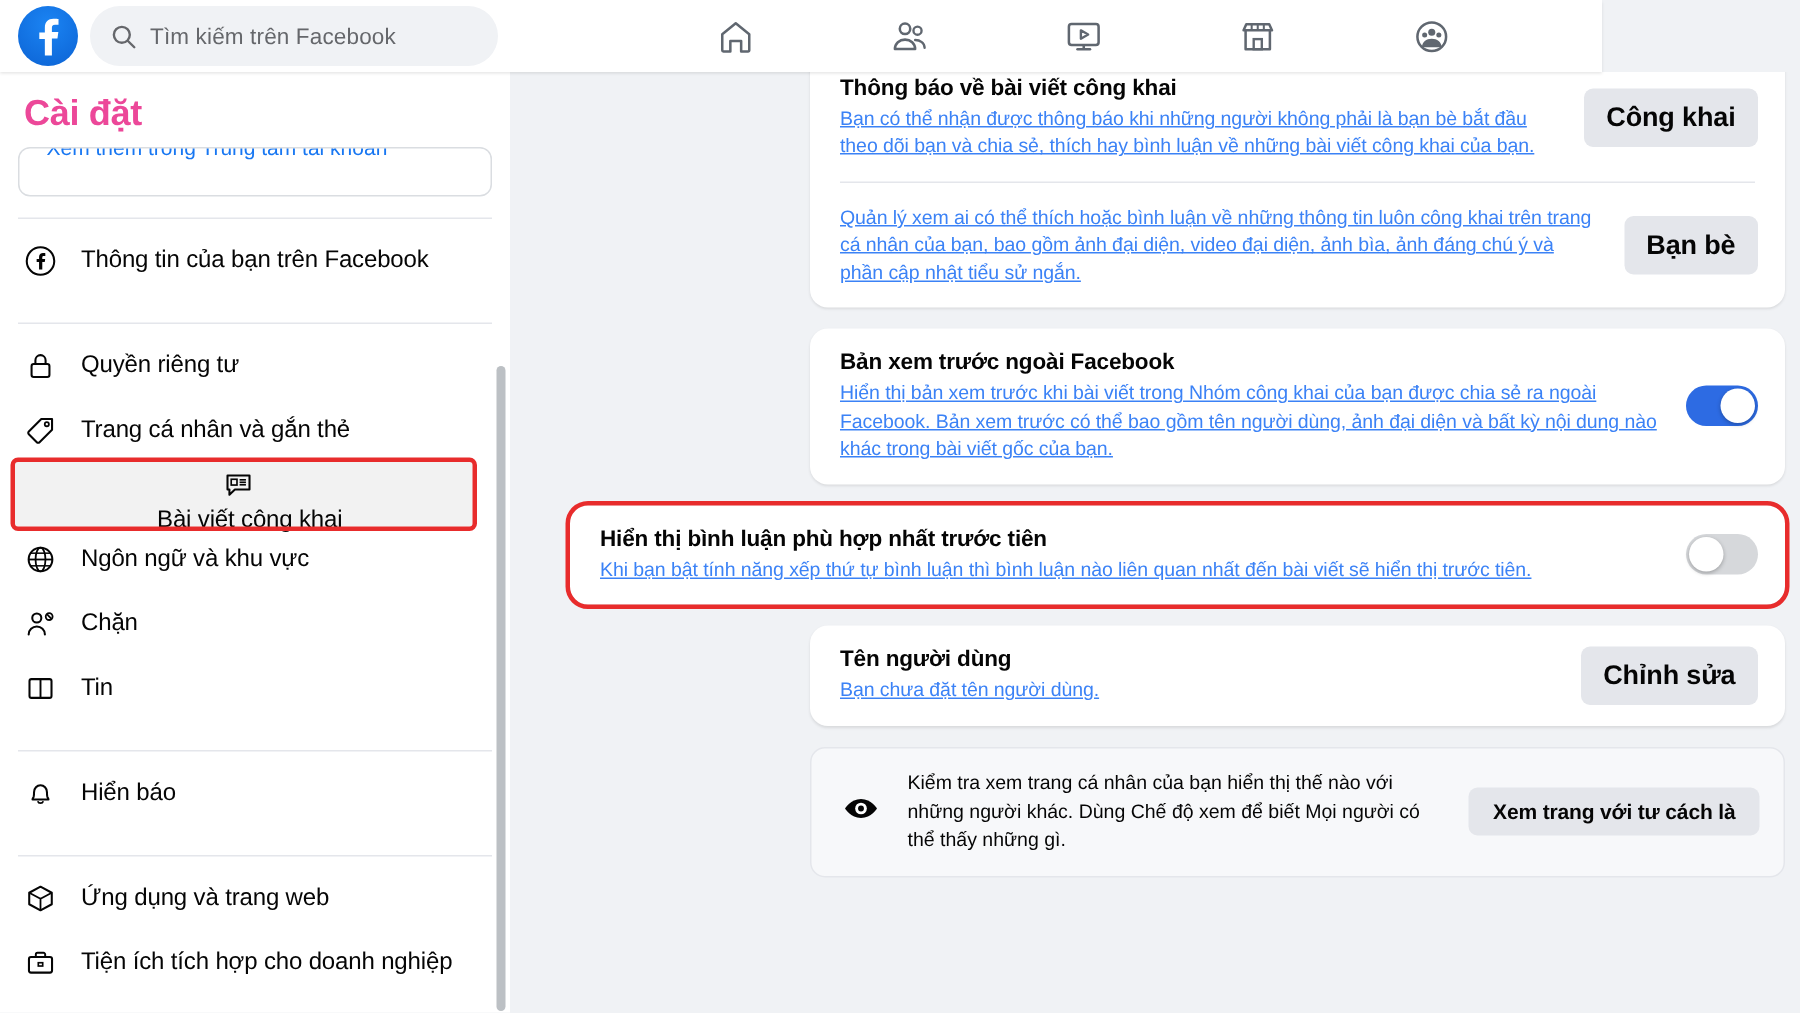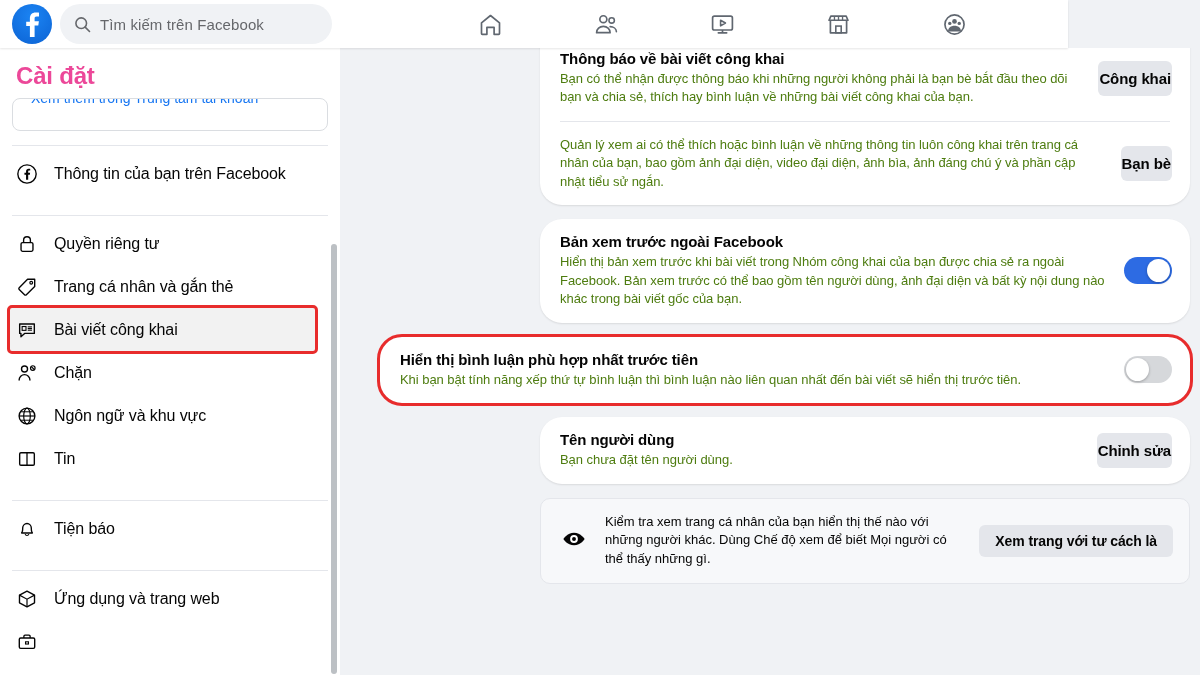--- a/index.html
+++ b/index.html
@@ -96,69 +96,71 @@
     font-size: 16px; color: #050505; letter-spacing: -0.1px;
     margin-left: 8px;
   }
   .sb-item.active {
     background: #F2F2F2;
   }
   .sb-item.highlight {
     outline: 3px solid #E82C2C;
     outline-offset: 0px;
     border-radius: 2px;
+    flex-direction: column;
   }
   .sb-scrollbar {
     position: absolute; left: 331px; top: 196px;
     width: 6px; height: 430px;
     background: #BCC0C4; border-radius: 3px;
     z-index: 30;
   }
 
   
   .main {
     position: absolute; top: 48px; left: 340px;
     width: 860px; height: 627px;
     background: #F0F2F5;
     overflow: hidden;
   }
   .card {
     background: #FFFFFF;
-    border-radius: 22px;
+    border-radius: 12px;
     margin: 0 10px 14px 200px;
     box-shadow: 0 1px 2px rgba(0,0,0,0.10);
     position: relative;
   }
   .card.first {
     margin-top: -12px;
     border-top-left-radius: 0; border-top-right-radius: 0;
   }
   .row {
     display: flex; align-items: center;
     padding: 14px 18px 14px 20px;
     min-height: 56px;
   }
   .row .texts { flex: 1 1 auto; padding-right: 18px; }
   .row .rtitle {
     font-size: 15px; font-weight: bold; color: #050505;
     letter-spacing: -0.1px; margin-bottom: 3px;
   }
   .row .rdesc {
-    font-size: 13px; color: #4d7c0f; line-height: 1.42;
+    font-size: 13px; color: #3b82f6; line-height: 1.42;
     letter-spacing: -0.05px;
+    text-decoration: underline;
   }
   .row-divider {
     height: 1px; background: #E4E6EB; margin: 0 20px;
   }
   .btn {
     background: #E4E6EB; color: #050505;
     border: none; border-radius: 6px;
     font-family: "Liberation Sans", sans-serif;
-    font-size: 15px; font-weight: bold;
-    padding: 9px 1px;
+    font-size: 18px; font-weight: bold;
+    padding: 9px 15px;
     cursor: pointer; white-space: nowrap;
     letter-spacing: -0.1px;
     flex: 0 0 auto;
   }
   .toggle {
     width: 48px; height: 27px;
     border-radius: 14px;
     position: relative; cursor: pointer;
     flex: 0 0 auto;
   }
@@ -310,65 +312,65 @@
           <line x1="12.8" y1="10.4" x2="17.4" y2="10.4" stroke="#050505" stroke-width="1.2"></line>
           <line x1="12.8" y1="12.2" x2="17.4" y2="12.2" stroke="#050505" stroke-width="1.2"></line>
         </svg>
       </span>
       <span class="lbl">Bài viết công khai</span>
     </div>
 
     <div class="sb-item">
       <span class="ico">
         <svg width="22" height="22" viewBox="0 0 24 24">
-          <circle cx="9.3" cy="7.6" r="3.3" fill="none" stroke="#050505" stroke-width="1.5"></circle>
-          <path d="M3.4 19.6c0-3.4 2.7-5.8 5.9-5.8s5.9 2.4 5.9 5.8" fill="none" stroke="#050505" stroke-width="1.5" stroke-linecap="round"></path>
-          <circle cx="18.3" cy="6.6" r="2.5" fill="none" stroke="#050505" stroke-width="1.3"></circle>
-          <line x1="16.6" y1="4.9" x2="20" y2="8.3" stroke="#050505" stroke-width="1.3"></line>
-        </svg>
-      </span>
-      <span class="lbl">Chặn</span>
-    </div>
-
-    <div class="sb-item">
-      <span class="ico">
-        <svg width="22" height="22" viewBox="0 0 24 24">
           <circle cx="12" cy="12" r="8.6" fill="none" stroke="#050505" stroke-width="1.5"></circle>
           <ellipse cx="12" cy="12" rx="3.6" ry="8.6" fill="none" stroke="#050505" stroke-width="1.3"></ellipse>
           <line x1="3.4" y1="12" x2="20.6" y2="12" stroke="#050505" stroke-width="1.3"></line>
           <line x1="4.8" y1="7.4" x2="19.2" y2="7.4" stroke="#050505" stroke-width="1.1"></line>
           <line x1="4.8" y1="16.6" x2="19.2" y2="16.6" stroke="#050505" stroke-width="1.1"></line>
         </svg>
       </span>
       <span class="lbl">Ngôn ngữ và khu vực</span>
     </div>
 
     <div class="sb-item">
       <span class="ico">
         <svg width="22" height="22" viewBox="0 0 24 24">
+          <circle cx="9.3" cy="7.6" r="3.3" fill="none" stroke="#050505" stroke-width="1.5"></circle>
+          <path d="M3.4 19.6c0-3.4 2.7-5.8 5.9-5.8s5.9 2.4 5.9 5.8" fill="none" stroke="#050505" stroke-width="1.5" stroke-linecap="round"></path>
+          <circle cx="18.3" cy="6.6" r="2.5" fill="none" stroke="#050505" stroke-width="1.3"></circle>
+          <line x1="16.6" y1="4.9" x2="20" y2="8.3" stroke="#050505" stroke-width="1.3"></line>
+        </svg>
+      </span>
+      <span class="lbl">Chặn</span>
+    </div>
+
+    <div class="sb-item">
+      <span class="ico">
+        <svg width="22" height="22" viewBox="0 0 24 24">
           <rect x="4" y="5.2" width="16" height="13.6" rx="1.4" fill="none" stroke="#050505" stroke-width="1.5"></rect>
           <line x1="12" y1="5.2" x2="12" y2="18.8" stroke="#050505" stroke-width="1.4"></line>
         </svg>
       </span>
       <span class="lbl">Tin</span>
     </div>
 
   </div>
 
   <div class="sb-divider"></div>
 
   <div class="sb-group">
     <div class="sb-item">
       <span class="ico">
         <svg width="22" height="22" viewBox="0 0 24 24">
           <path d="M6.2 16.3c0-.8.5-1.2.8-1.9.3-.8.3-2.1.3-3.4 0-2.7 2.1-5 4.7-5s4.7 2.3 4.7 5c0 1.3 0 2.6.3 3.4.3.7.8 1.1.8 1.9z" fill="none" stroke="#050505" stroke-width="1.5" stroke-linejoin="round"></path>
           <path d="M10 17.6a2.1 2.1 0 0 0 4 0" fill="none" stroke="#050505" stroke-width="1.3"></path>
         </svg>
       </span>
-      <span class="lbl">Tiện báo</span>
+      <span class="lbl">Hiển báo</span>
     </div>
   </div>
 
   <div class="sb-divider"></div>
 
   <div class="sb-group">
 
     <div class="sb-item">
       <span class="ico">
         <svg width="22" height="22" viewBox="0 0 24 24">
@@ -380,20 +382,21 @@
     </div>
 
     <div class="sb-item">
       <span class="ico">
         <svg width="22" height="22" viewBox="0 0 24 24">
           <rect x="3.6" y="7.6" width="16.8" height="11.4" rx="1.5" fill="none" stroke="#050505" stroke-width="1.5"></rect>
           <path d="M8.6 7.6V5.8a1.2 1.2 0 0 1 1.2-1.2h4.4a1.2 1.2 0 0 1 1.2 1.2v1.8" fill="none" stroke="#050505" stroke-width="1.4"></path>
           <rect x="10.4" y="11.8" width="3.2" height="2.4" fill="none" stroke="#050505" stroke-width="1.2"></rect>
         </svg>
       </span>
+      <span class="lbl">Tiện ích tích hợp cho doanh nghiệp</span>
     </div>
 
     <div class="sb-item">
       <span class="ico">
         <svg width="22" height="22" viewBox="0 0 24 24">
           <rect x="4" y="4.4" width="12.6" height="15.2" rx="1.4" fill="none" stroke="#050505" stroke-width="1.5"></rect>
           <path d="M18.6 6.4v11.2M20.4 8.2v7.6" fill="none" stroke="#050505" stroke-width="1.3" stroke-linecap="round"></path>
           <path d="M8.8 9.2l4 2.8-4 2.8z" fill="none" stroke="#050505" stroke-width="1.3" stroke-linejoin="round"></path>
         </svg>
       </span>

